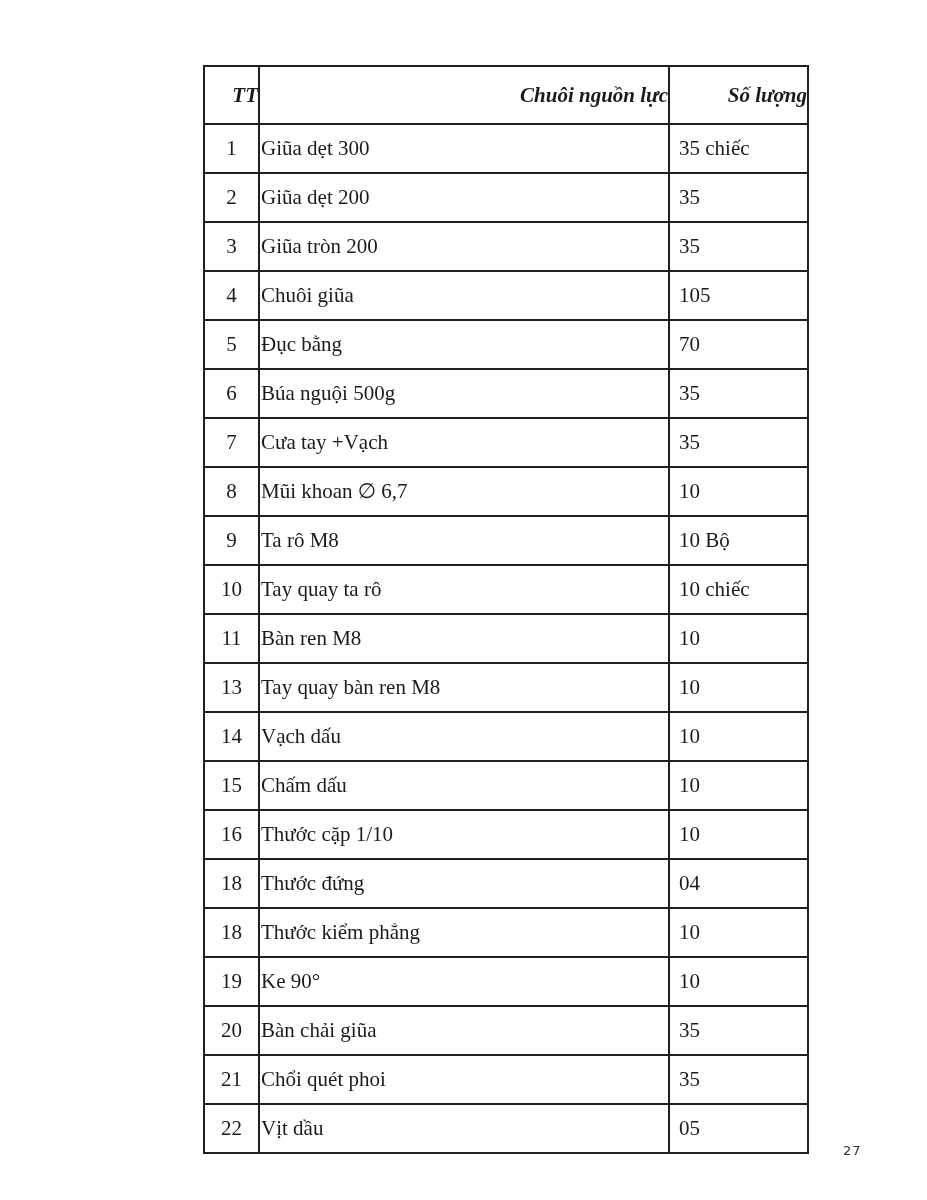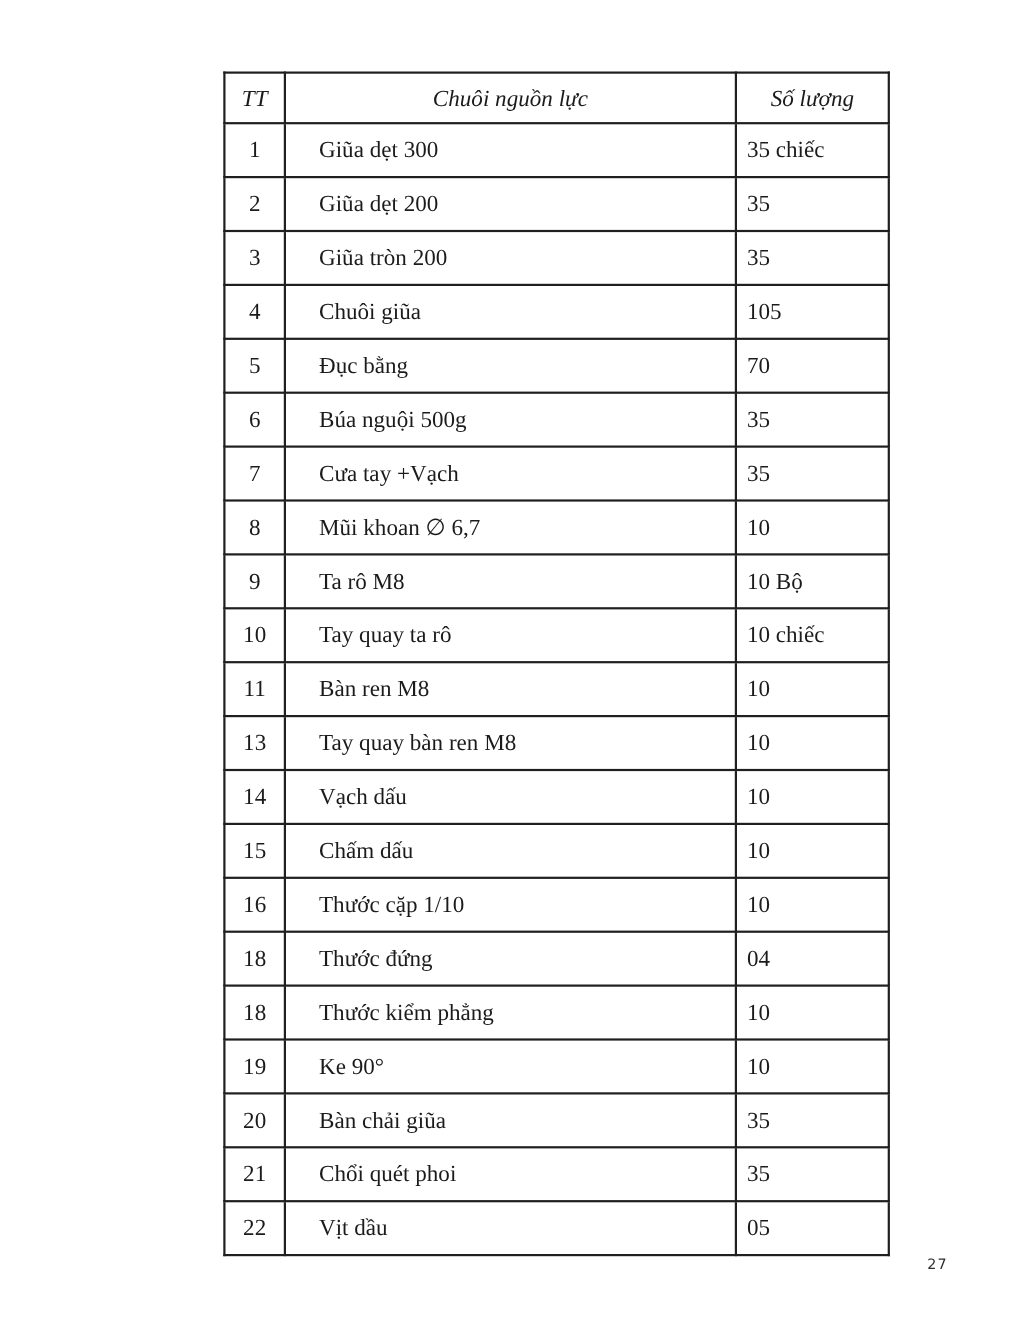--- a/index.html
+++ b/index.html
@@ -26,27 +26,27 @@
   table.resources td {
     border: 2px solid #1f1f1f;
     font-size: 21px;
     line-height: 1.15;
     vertical-align: middle;
     overflow: hidden;
     white-space: nowrap;
   }
   table.resources th {
     font-style: italic;
-    font-weight: normal;
-    text-align: center;
-    height: 46px;
+    font-weight: bold;
+    text-align: right;
+    height: 58px;
   }
   table.resources tbody tr { height: 49px; }
   td.col-tt  { text-align: center; }
-  td.col-name { padding-left: 30px; text-align: left; }
+  td.col-name { padding-left: 1px; text-align: left; }
   td.col-qty  { padding-left: 9px;  text-align: left; }
   .page-number {
     position: absolute;
     left: 843px;
     top: 1143px;
     font-family: "DejaVu Sans", sans-serif;
     font-size: 13px;
     color: #2e2e2e;
     letter-spacing: 1px;
   }

